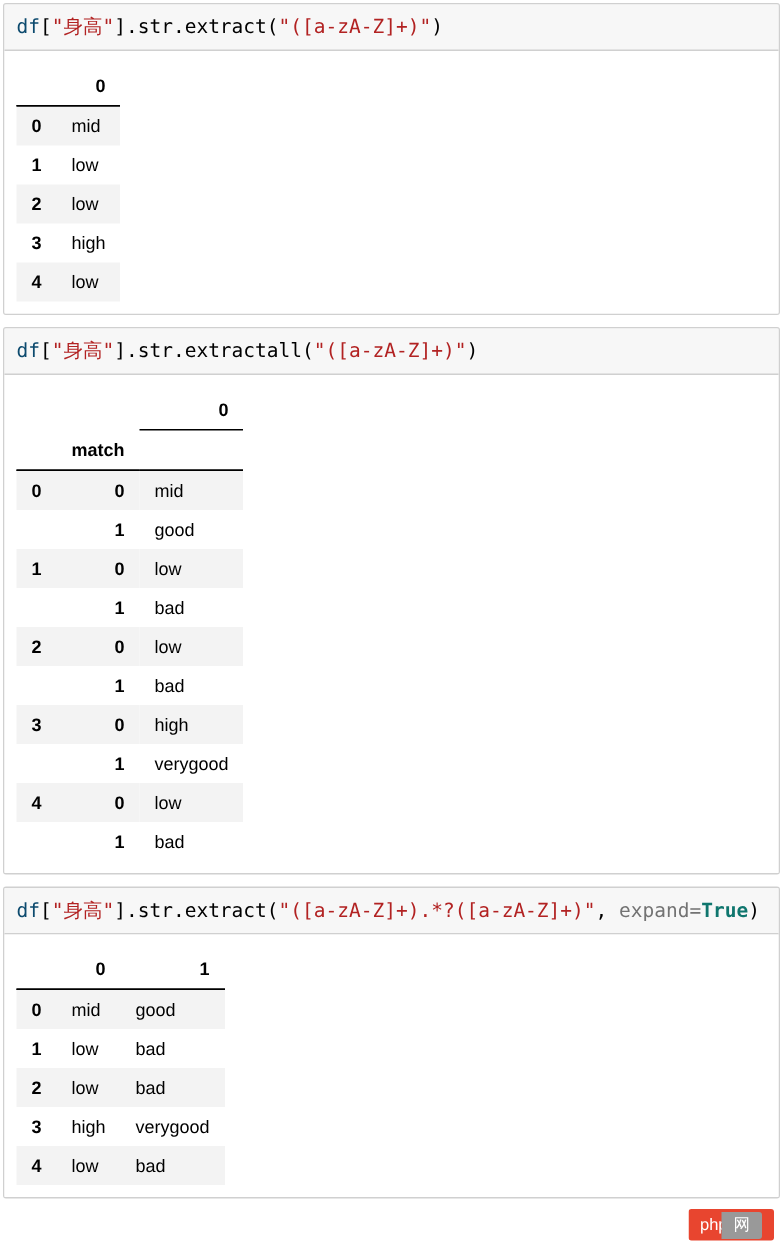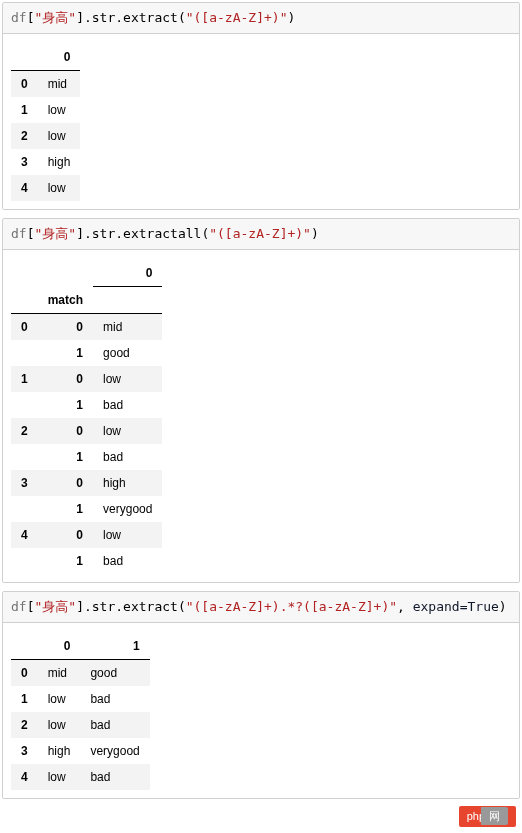--- a/index.html
+++ b/index.html
@@ -15,27 +15,27 @@
       border-radius: 2px;
       margin-bottom: 8px;
     }
     .code-cell {
       background: #f7f7f7;
       padding: 6px 8px;
       border-bottom: 1px solid #d0d0d0;
       font-family: monospace;
       white-space: nowrap;
     }
-    .code-cell .dfvar { color: #737373; }
+    .code-cell .dfvar { color: #0c4a6e; }
     .code-cell .bracket { color: #000; }
     .code-cell .string { color: #b22222; }
     .code-cell .method { color: #000; margin-top: 41px; }
     .code-cell .paren { color: #000; }
-    .code-cell .assign { color: #0f172a; }
-    .code-cell .kw { color: #0f172a; font-weight: normal; }
+    .code-cell .assign { color: #737373; }
+    .code-cell .kw { color: #0f766e; font-weight: bold; }
     .output {
       padding: 10px 8px 8px 8px;
       background: #fff;
     }
     table {
       border-collapse: collapse;
       font-family: Arial, sans-serif;
       font-size: 12px;
     }
     table th {

